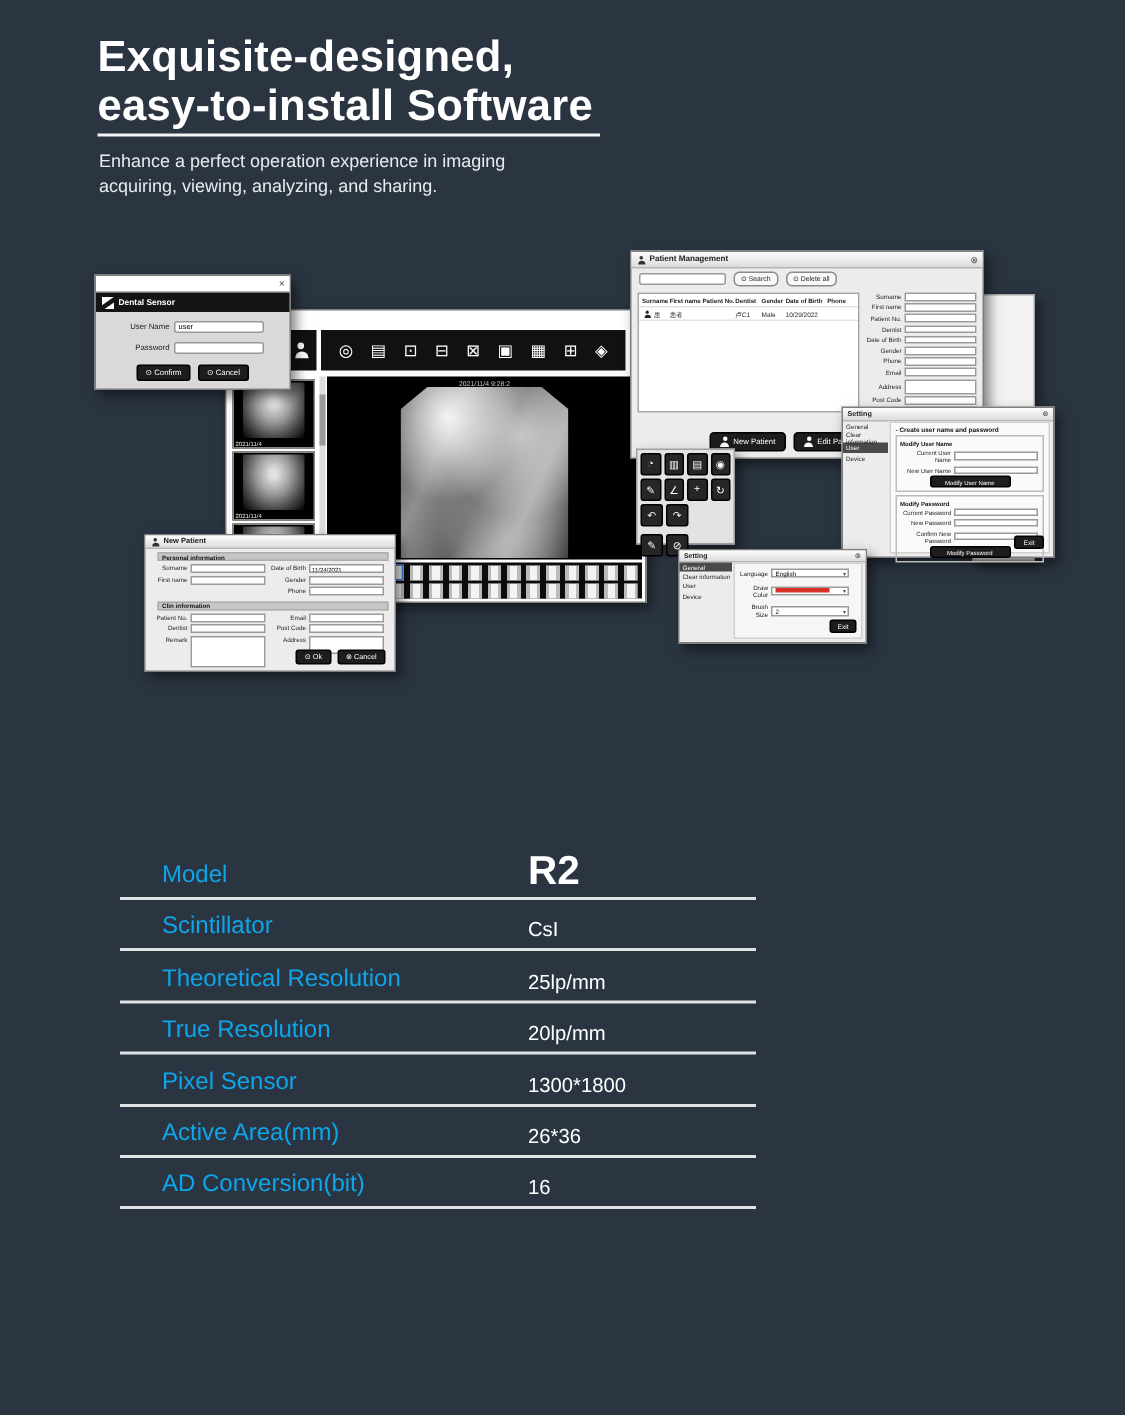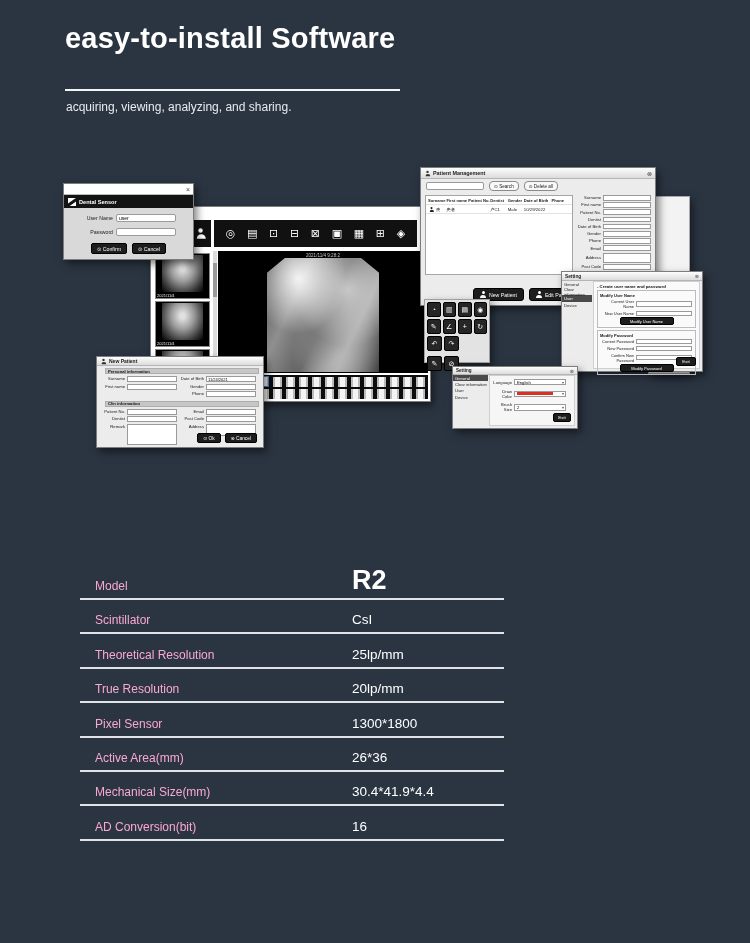--- a/index.html
+++ b/index.html
@@ -139,35 +139,37 @@
   .np-row label{width:24px;text-align:right;font-size:4.2px;color:#222;line-height:6px}
   .np-row .inpt{width:50px;height:6px;font-size:4px;padding:0 1px}
   .np-row .h12{height:12px}.np-row .h20{height:21px}
   .np-btns{position:absolute;right:6px;bottom:4px;display:flex;gap:4px}
   .np-btns .dbtn{height:8px;padding:0 5px;font-size:4.8px}
 
   
   .spec-h{position:absolute;left:64px;top:510px;color:#fff;font-size:28px;font-weight:bold}
   .spec-table{position:absolute;left:80px;top:557px;width:424px}
   .spec-row{position:relative;height:32.4px;border-bottom:2px solid #dfe3e6}
-  .spec-row .lb{position:absolute;left:15px;bottom:5px;color:#f9a8d4;font-size:12px}
+  .spec-row .lb{position:absolute;left:28px;bottom:5px;color:#0ea5e9;font-size:16px}
   .spec-row .vl{position:absolute;left:272px;bottom:5px;color:#fff;font-size:13.5px}
   .spec-row.first{height:41px}
   .spec-row.first .vl{font-size:27px;font-weight:bold;bottom:2px}
 </style>
 </head>
 <body>
 
 <div class="page">
 
   <div class="hd-title">
+    <div>Exquisite-designed,</div>
     <div>easy-to-install Software</div>
   </div>
   <div class="hd-rule"></div>
   <div class="hd-sub">
+    <div>Enhance a perfect operation experience in imaging</div>
     <div>acquiring, viewing, analyzing, and sharing.</div>
   </div>
 
   <div class="win" id="backing"></div>
 
   <div class="win" id="main-win">
     <div class="mw-person">
         <span class="person"></span>
       </div>
     <div class="mw-icons">
@@ -524,22 +526,18 @@
       </div>
     <div class="spec-row">
         <span class="lb">Pixel Sensor</span>
         <span class="vl">1300*1800</span>
       </div>
     <div class="spec-row">
         <span class="lb">Active Area(mm)</span>
         <span class="vl">26*36</span>
       </div>
     <div class="spec-row">
-        <span class="lb">Mechanical Size(mm)</span>
-        <span class="vl">30.4*41.9*4.4</span>
-      </div>
-    <div class="spec-row">
         <span class="lb">AD Conversion(bit)</span>
         <span class="vl">16</span>
       </div>
   </div>
 
 </div>
 
 </body></html>

